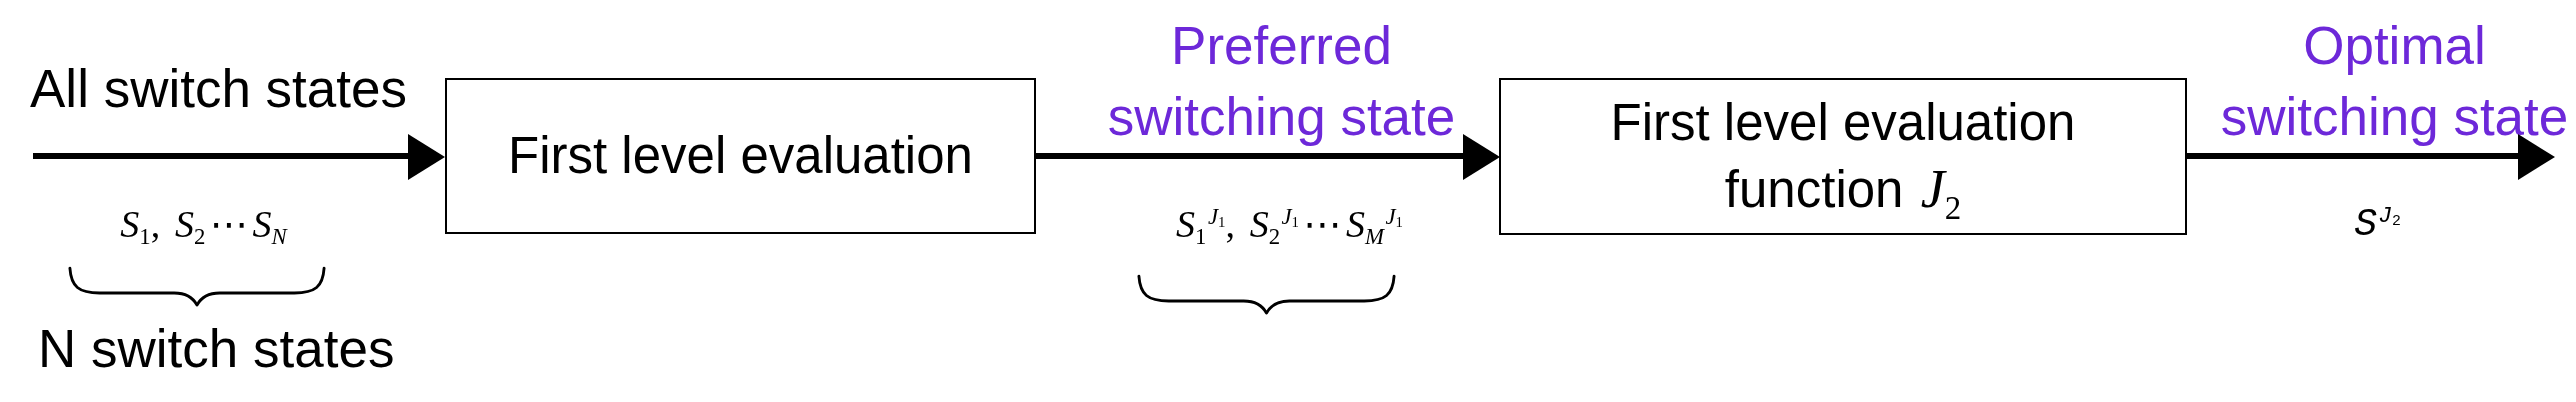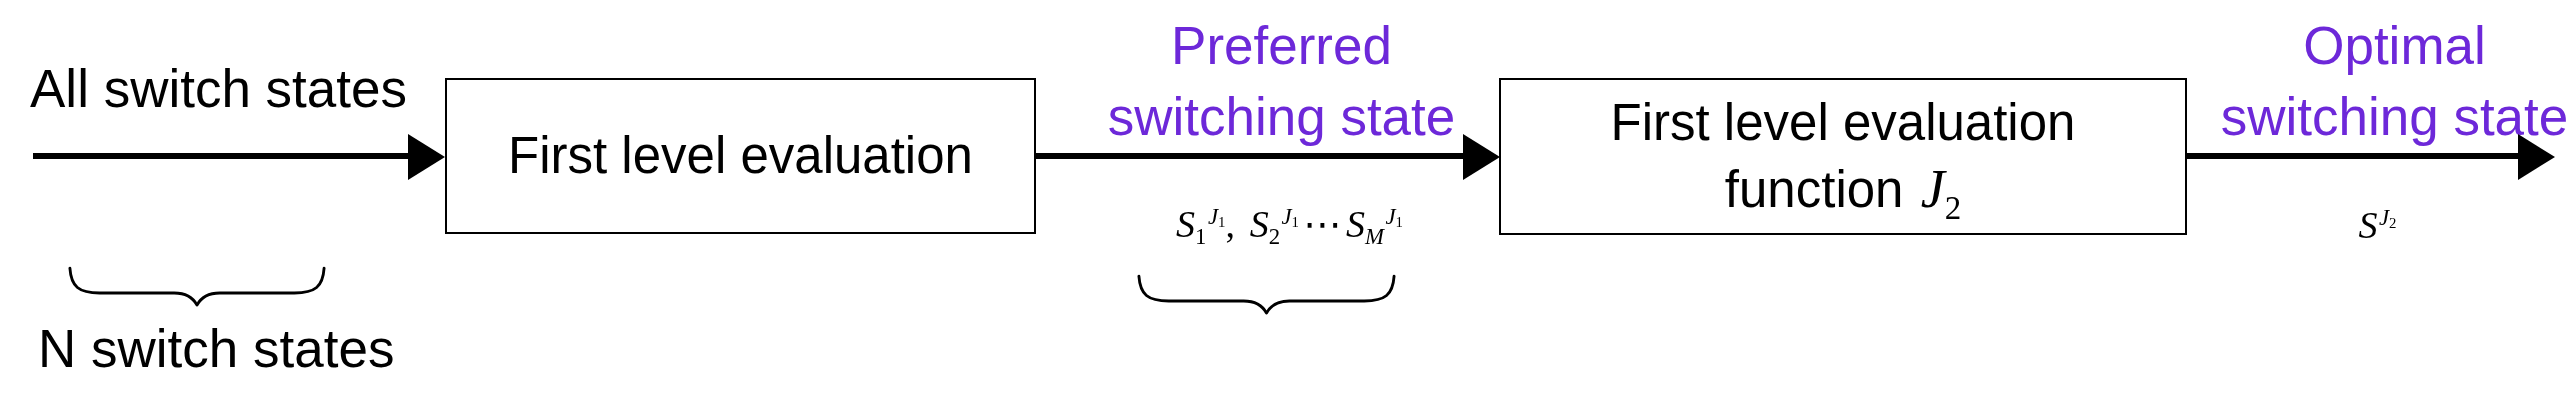--- a/index.html
+++ b/index.html
@@ -128,20 +128,24 @@
 </head>
 <body>
 
 <div id="canvas">
 
   <div class="lbl" style="left:30px; top:62px;">All switch states</div>
 
   <div class="arrow-line" style="left:33px; width:376px;"></div>
   <div class="arrow-head" style="left:408px;"></div>
 
+  <div class="math" style="left:77px; top:205px; width:253px;">
+    <span>S</span><sub class="num">1</sub><span class="comma">,</span>
+    <span>S</span><sub class="num">2</sub><span class="dots">⋯</span><span>S</span><sub>N</sub>
+  </div>
 
   <svg class="brace" style="left:68px; top:265px;" width="258" height="42" viewBox="0 0 408 66" preserveAspectRatio="none">
     <path d="M 3,5 C 5,34 17,44 50,44 L 168,44 C 186,44 197,50 204,63 C 211,50 222,44 240,44 L 358,44 C 391,44 403,34 405,5"></path>
   </svg>
 
   <div class="lbl" style="left:38px; top:322px;text-align:right;">N switch states</div>
 
   <div class="pbox" style="left:445px; top:78px; width:591px; height:156px;">
     <div>
       <span>First level evaluation</span>
@@ -176,18 +180,18 @@
   </div>
 
   <div class="lbl2" style="left:2186px; top:10px; width:417px;">
     <div>Optimal</div>
     <div>switching state</div>
   </div>
 
   <div class="arrow-line" style="left:2187px; width:333px;"></div>
   <div class="arrow-head" style="left:2518px;"></div>
 
-  <div class="math" style="left:2251px; top:206px; width:253px;">
+  <div class="math" style="left:2251px; top:206px; width:253px;font-family:Liberation Mono, monospace;">
     <span>S</span><sup><span>J</span><sub>2</sub></sup>
   </div>
 
 </div>
 
 
 </body></html>

